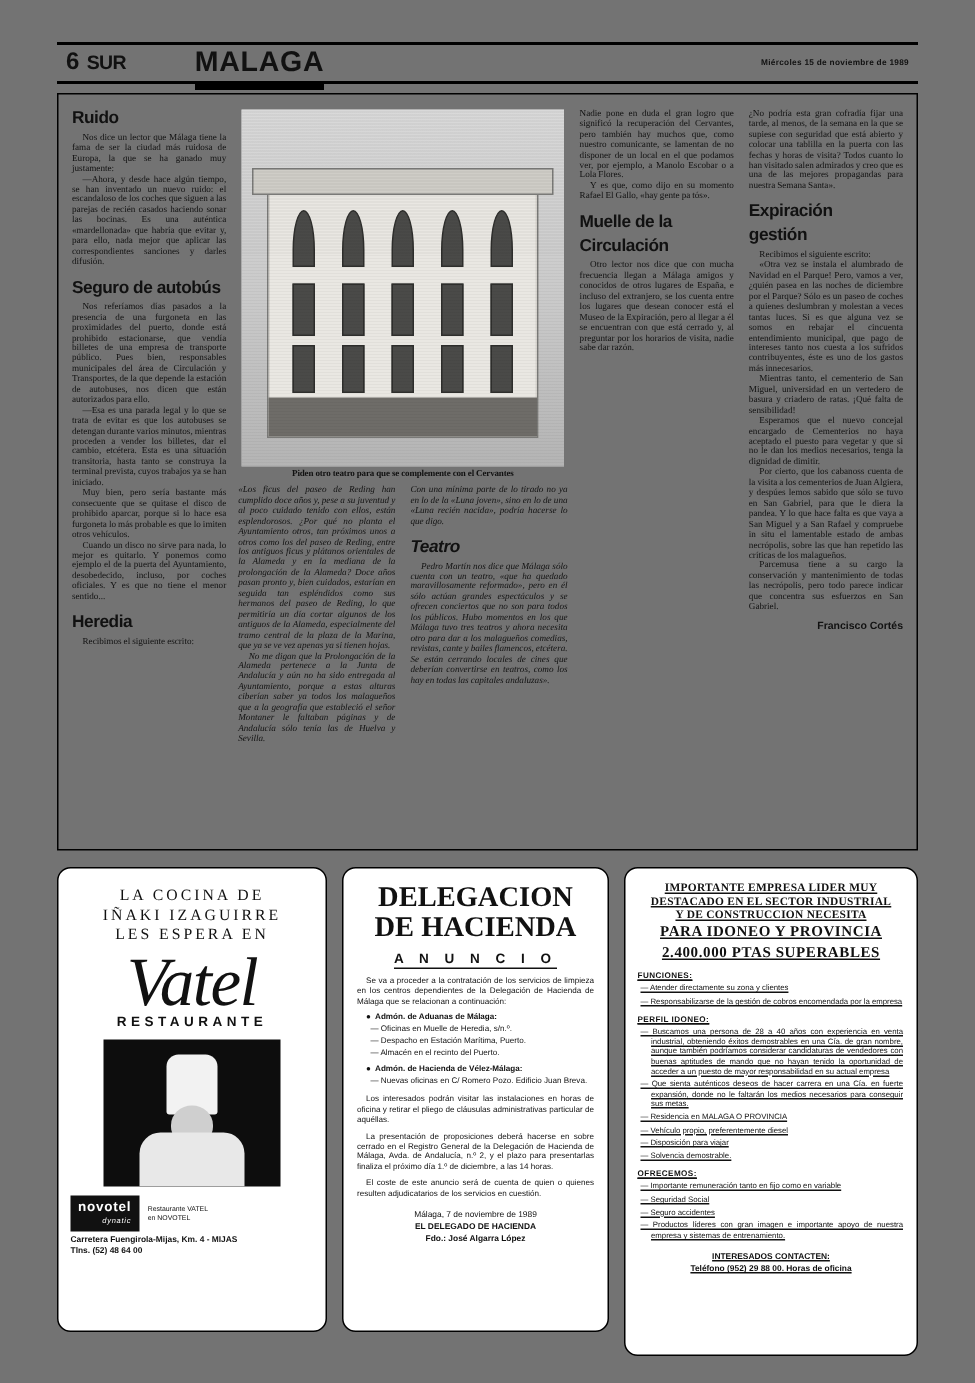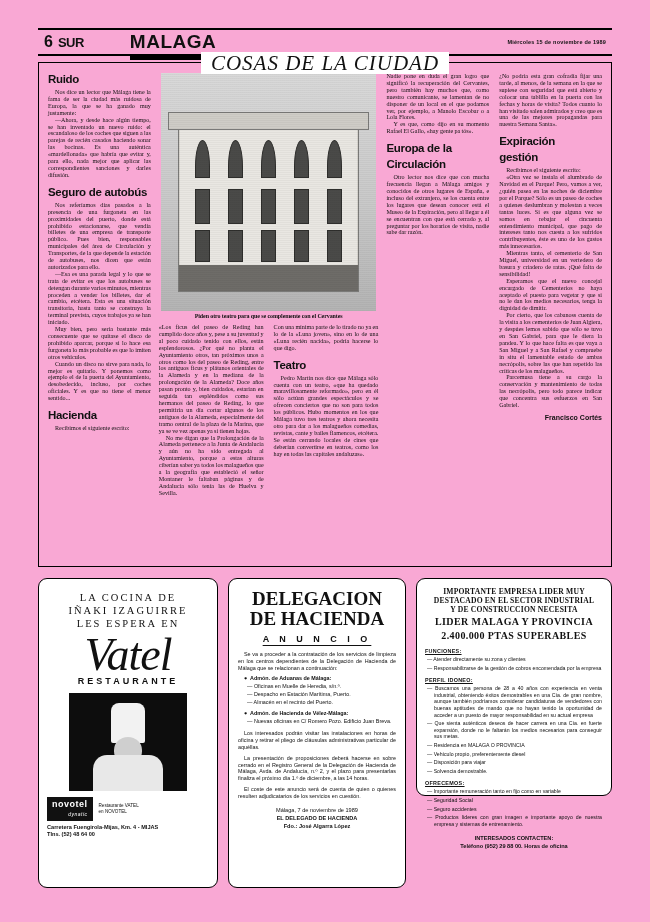--- a/index.html
+++ b/index.html
@@ -2,21 +2,21 @@
 <html><head>
 <meta charset="utf-8">
 <style>
   html,body{margin:0;padding:0;background:#ffffff;}
   body{
     width:650px;height:922px;overflow:hidden;
     font-family:"Liberation Serif", serif;
     color:#111;
     -webkit-font-smoothing:none;
   }
-  .page{position:relative;width:650px;height:922px;background:#f9a8d4;padding:0;box-sizing:border-box;}
+  .page{position:relative;width:650px;height:922px;background:#737373;padding:0;box-sizing:border-box;}
 
   
   .masthead{position:absolute;left:38px;top:28px;width:574px;height:24px;
     border-top:2px solid #000;border-bottom:2px solid #000;
     display:flex;align-items:center;}
   .folio{font-family:"Liberation Sans",sans-serif;font-weight:bold;font-size:15px;letter-spacing:0px;margin-left:6px;}
   .folio .num{font-size:16px;}
   .folio .sub{font-size:13px;margin-left:5px;letter-spacing:-0.5px;}
   .section-name{font-family:"Liberation Sans",sans-serif;font-weight:bold;font-size:19px;
      letter-spacing:0.5px;margin-left:46px;position:relative;}
@@ -60,28 +60,28 @@
     background:#cfcdc7;border:1px solid #7a7a78;}
   .win-row{position:absolute;left:4%;right:4%;display:flex;justify-content:space-around;}
   .win{width:8%;height:100%;background:#4a4a48;border:1px solid #2e2e2c;}
   .arch{border-radius:50% 50% 0 0 / 70% 70% 0 0;}
   .base-dark{position:absolute;left:0;right:0;bottom:0;height:16%;background:#6e6c68;}
   .photo-grain{position:absolute;inset:0;opacity:.35;
     background-image:repeating-linear-gradient(0deg,rgba(0,0,0,.10) 0 1px,rgba(255,255,255,0) 1px 2px);}
   .caption{font-family:"Liberation Serif",serif;font-weight:bold;font-size:6px;
     text-align:center;margin:2px 0 5px 0;letter-spacing:-0.1px;}
 
-  .two-col-under{display:flex;gap:4px;}
+  .two-col-under{display:flex;gap:4px;font-style:italic;}
   .two-col-under > div{width:50%;padding:0 3px;box-sizing:border-box;}
 
   
   .ad{position:absolute;border:1.2px solid #000;box-sizing:border-box;background:#fff;}
   .ad-vatel{left:38px;top:578px;width:180px;height:310px;border-radius:9px;}
   .ad-hacienda{left:228px;top:578px;width:178px;height:310px;border-radius:9px;}
-  .ad-empleo{left:416px;top:578px;width:196px;height:218px;border-radius:9px;}
+  .ad-empleo{left:416px;top:578px;width:196px;height:326px;border-radius:9px;text-decoration:underline;}
 
   
   .vat-head{font-family:"Liberation Serif",serif;font-size:10.5px;letter-spacing:2px;
     text-align:center;line-height:13px;margin-top:12px;}
   .vat-logo{font-family:"Liberation Serif",serif;font-size:46px;font-style:italic;
     text-align:center;line-height:46px;margin-top:2px;letter-spacing:-1px;}
   .vat-rest{font-family:"Liberation Sans",sans-serif;font-weight:bold;font-size:9px;
     letter-spacing:3px;text-align:center;margin-top:-2px;}
   .vat-photo{width:118px;height:98px;margin:7px auto 0 auto;background:#0d0d0d;position:relative;overflow:hidden;}
   .chef-hat{position:absolute;left:50%;top:10px;transform:translateX(-50%);
@@ -147,21 +147,21 @@
 
       <div class="col">
         <h2 class="sub-head">Ruido</h2>
         <p class="body">Nos dice un lector que Málaga tiene la fama de ser la ciudad más ruidosa de Europa, la que se ha ganado muy justamente:</p>
         <p class="body">—Ahora, y desde hace algún tiempo, se han inventado un nuevo ruido: el escandaloso de los coches que siguen a las parejas de recién casados haciendo sonar las bocinas. Es una auténtica «mardellonada» que habría que evitar y, para ello, nada mejor que aplicar las correspondientes sanciones y darles difusión.</p>
         <h2 class="sub-head mt">Seguro de autobús</h2>
         <p class="body">Nos referíamos días pasados a la presencia de una furgoneta en las proximidades del puerto, donde está prohibido estacionarse, que vendía billetes de una empresa de transporte público. Pues bien, responsables municipales del área de Circulación y Transportes, de la que depende la estación de autobuses, nos dicen que están autorizados para ello.</p>
         <p class="body">—Esa es una parada legal y lo que se trata de evitar es que los autobuses se detengan durante varios minutos, mientras proceden a vender los billetes, dar el cambio, etcétera. Esta es una situación transitoria, hasta tanto se construya la terminal prevista, cuyos trabajos ya se han iniciado.</p>
         <p class="body">Muy bien, pero sería bastante más consecuente que se quitase el disco de prohibido aparcar, porque si lo hace esa furgoneta lo más probable es que lo imiten otros vehículos.</p>
         <p class="body">Cuando un disco no sirve para nada, lo mejor es quitarlo. Y ponemos como ejemplo el de la puerta del Ayuntamiento, desobedecido, incluso, por coches oficiales. Y es que no tiene el menor sentido...</p>
-        <h2 class="sub-head mt">Hacienda</h2>
+        <h2 class="sub-head mt">Heredia</h2>
         <p class="body">Recibimos el siguiente escrito:</p>
       </div>
 
       <div class="col" style="width:226px;padding:0;">
         <div style="padding:0 5px;">
           <div class="photo-wrap">
             <div class="photo">
               <div class="sky"></div>
               <div class="bld">
                 <div class="win-row" style="top:8%;height:22%;">
@@ -202,44 +202,41 @@
             <p class="body noind">Con una mínima parte de lo tirado no ya en lo de la «Luna joven», sino en lo de una «Luna recién nacida», podría hacerse lo que digo.</p>
             <h2 class="sub-head mt">Teatro</h2>
             <p class="body">Pedro Martín nos dice que Málaga sólo cuenta con un teatro, «que ha quedado maravillosamente reformado», pero en él sólo actúan grandes espectáculos y se ofrecen conciertos que no son para todos los públicos. Hubo momentos en los que Málaga tuvo tres teatros y ahora necesita otro para dar a los malagueños comedias, revistas, cante y bailes flamencos, etcétera. Se están cerrando locales de cines que deberían convertirse en teatros, como los hay en todas las capitales andaluzas».</p>
           </div>
         </div>
       </div>
 
       <div class="col">
         <p class="body noind">Nadie pone en duda el gran logro que significó la recuperación del Cervantes, pero también hay muchos que, como nuestro comunicante, se lamentan de no disponer de un local en el que podamos ver, por ejemplo, a Manolo Escobar o a Lola Flores.</p>
         <p class="body">Y es que, como dijo en su momento Rafael El Gallo, «hay gente pa tós».</p>
-        <h2 class="sub-head mt">Europa de la</h2>
+        <h2 class="sub-head mt">Muelle de la</h2>
         <h2 class="sub-head">Circulación</h2>
         <p class="body">Otro lector nos dice que con mucha frecuencia llegan a Málaga amigos y conocidos de otros lugares de España, e incluso del extranjero, se los cuenta entre los lugares que desean conocer está el Museo de la Expiración, pero al llegar a él se encuentran con que está cerrado y, al preguntar por los horarios de visita, nadie sabe dar razón.</p>
       </div>
 
       <div class="col">
         <p class="body noind">¿No podría esta gran cofradía fijar una tarde, al menos, de la semana en la que se supiese con seguridad que está abierto y colocar una tablilla en la puerta con las fechas y horas de visita? Todos cuanto lo han visitado salen admirados y creo que es una de las mejores propagandas para nuestra Semana Santa».</p>
         <h2 class="sub-head mt">Expiración</h2>
         <h2 class="sub-head">gestión</h2>
         <p class="body">Recibimos el siguiente escrito:</p>
         <p class="body">«Otra vez se instala el alumbrado de Navidad en el Parque! Pero, vamos a ver, ¿quién pasea en las noches de diciembre por el Parque? Sólo es un paseo de coches a quienes deslumbran y molestan a veces tantas luces. Si es que alguna vez se somos en rebajar el cincuenta entendimiento municipal, que pago de intereses tanto nos cuesta a los sufridos contribuyentes, éste es uno de los gastos más innecesarios.</p>
         <p class="body">Mientras tanto, el cementerio de San Miguel, universidad en un vertedero de basura y criadero de ratas. ¡Qué falta de sensibilidad!</p>
         <p class="body">Esperamos que el nuevo concejal encargado de Cementerios no haya aceptado el puesto para vegetar y que si no le dan los medios necesarios, tenga la dignidad de dimitir.</p>
         <p class="body">Por cierto, que los cabanoss cuenta de la visita a los cementerios de Juan Algiera, y despúes lemos sabido que sólo se tuvo en San Gabriel, para que le diera la pandea. Y lo que hace falta es que vaya a San Miguel y a San Rafael y compruebe in situ el lamentable estado de ambas necrópolis, sobre las que han repetido las críticas de los malagueños.</p>
         <p class="body">Parcemusa tiene a su cargo la conservación y mantenimiento de todas las necrópolis, pero todo parece indicar que concentra sus esfuerzos en San Gabriel.</p>
         <div class="sig">Francisco Cortés</div>
       </div>
 
     </div>
   </div>
 
-  <div class="ed-title-wrap">
-    <span class="ed-title">COSAS DE LA CIUDAD</span>
-  </div>
 
   <div class="ad ad-vatel">
     <div class="vat-head">
       <div>LA COCINA DE</div>
       <div>IÑAKI IZAGUIRRE</div>
       <div>LES ESPERA EN</div>
     </div>
     <div class="vat-logo">Vatel</div>
     <div class="vat-rest">RESTAURANTE</div>
     <div class="vat-photo">
@@ -285,21 +282,21 @@
       <div class="b">Fdo.: José Algarra López</div>
     </div>
   </div>
 
   <div class="ad ad-empleo">
     <div class="emp-t1">
       <div>IMPORTANTE EMPRESA LIDER MUY</div>
       <div>DESTACADO EN EL SECTOR INDUSTRIAL</div>
       <div>Y DE CONSTRUCCION NECESITA</div>
     </div>
-    <div class="emp-t3">LIDER MALAGA Y PROVINCIA</div>
+    <div class="emp-t3">PARA IDONEO Y PROVINCIA</div>
     <div class="emp-t3">2.400.000 PTAS SUPERABLES</div>
 
     <div class="emp-h">FUNCIONES:</div>
     <div class="emp-li">— Atender directamente su zona y clientes</div>
     <div class="emp-li">— Responsabilizarse de la gestión de cobros encomendada por la empresa</div>
 
     <div class="emp-h">PERFIL IDONEO:</div>
     <div class="emp-li">— Buscamos una persona de 28 a 40 años con experiencia en venta industrial, obteniendo éxitos demostrables en una Cía. de gran nombre, aunque también podríamos considerar candidaturas de vendedores con buenas aptitudes de mando que no hayan tenido la oportunidad de acceder a un puesto de mayor responsabilidad en su actual empresa</div>
     <div class="emp-li">— Que sienta auténticos deseos de hacer carrera en una Cía. en fuerte expansión, donde no le faltarán los medios necesarios para conseguir sus metas.</div>
     <div class="emp-li">— Residencia en MALAGA O PROVINCIA</div>

